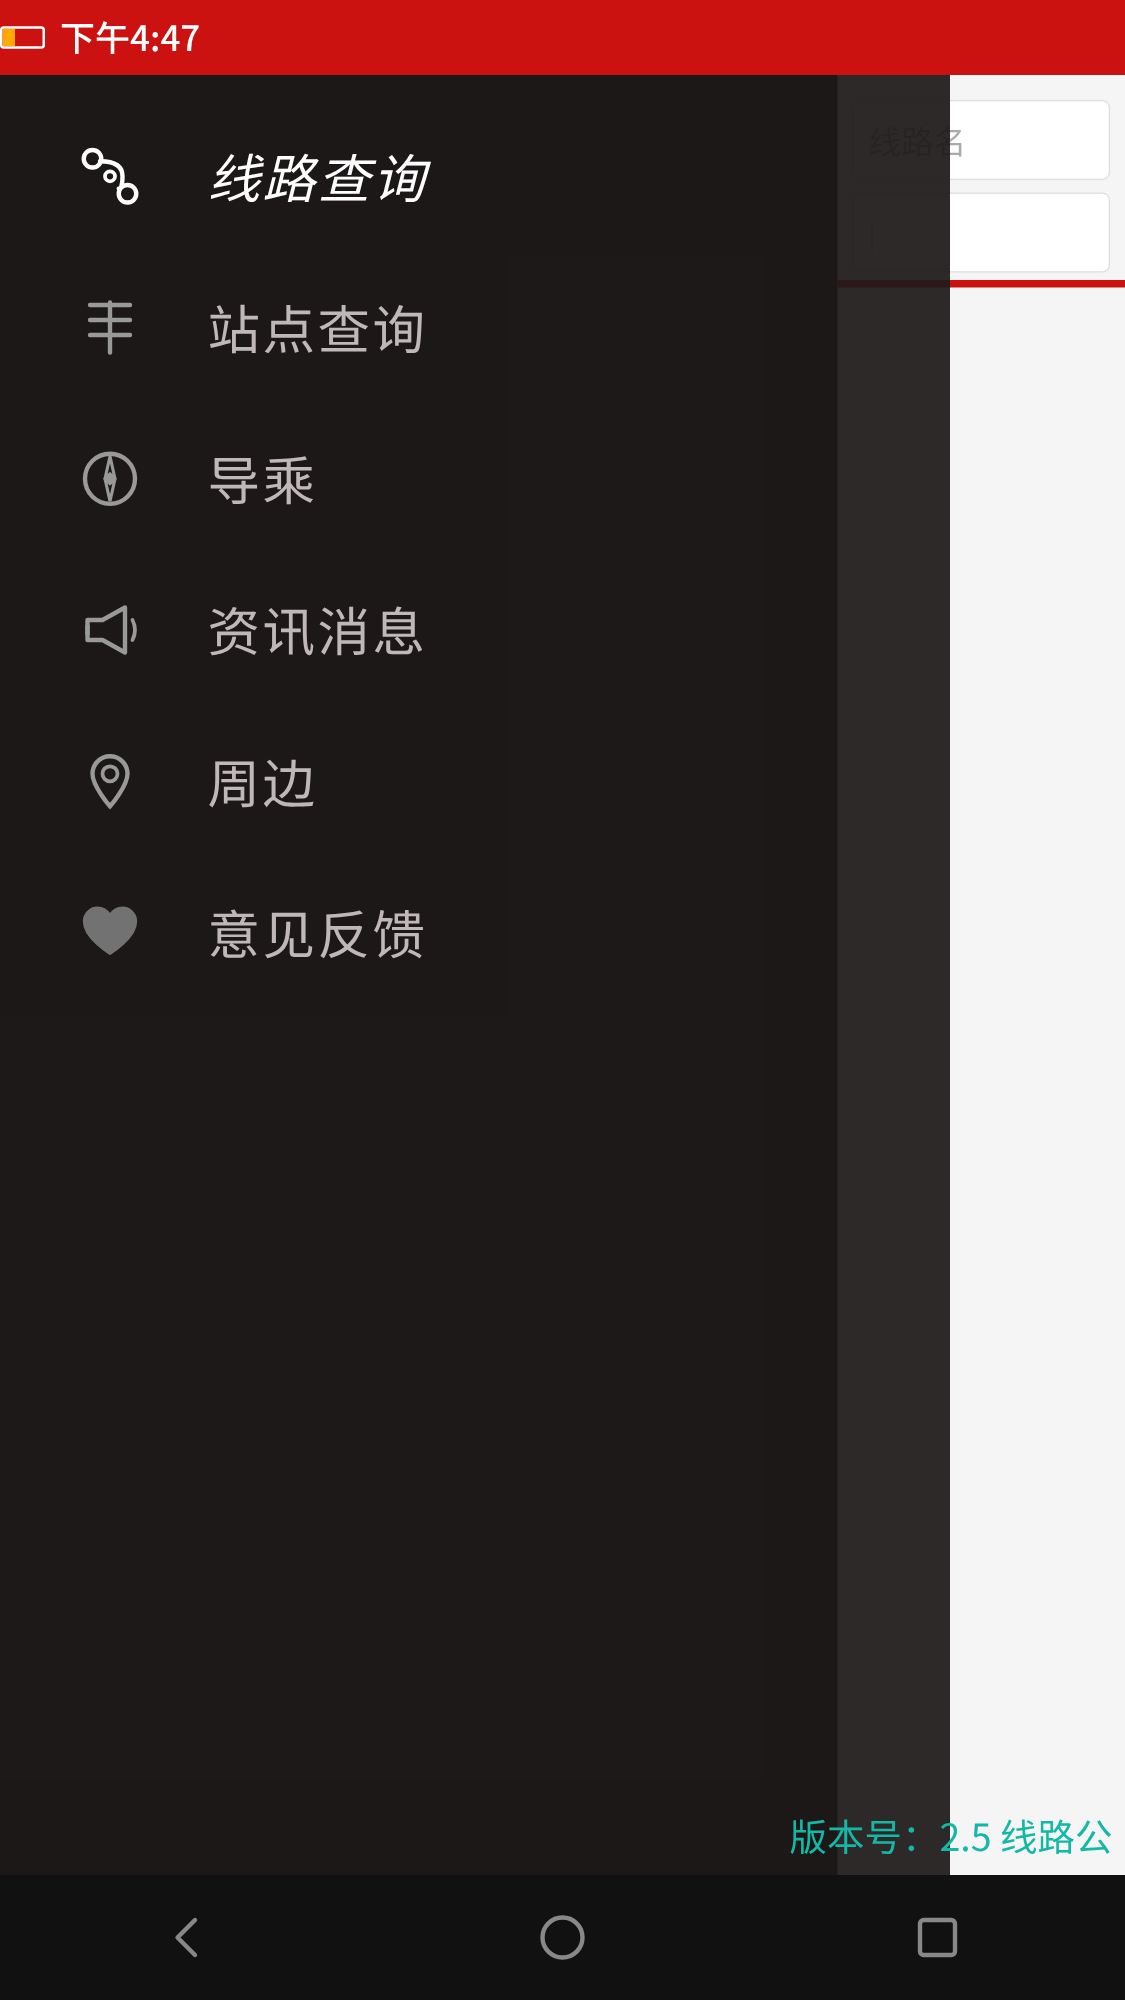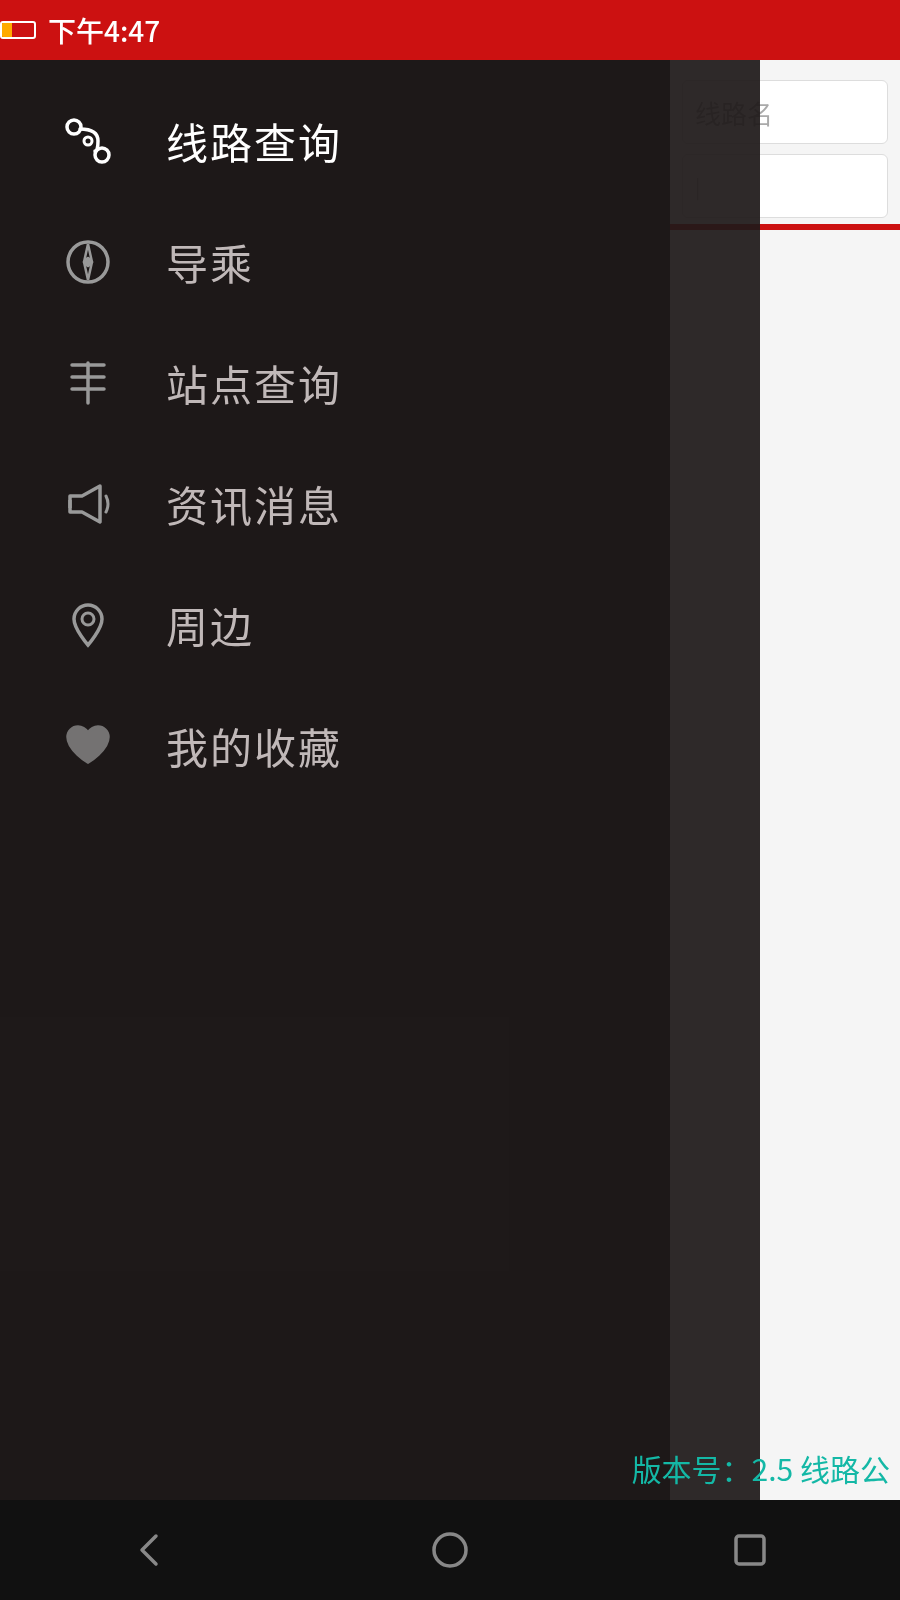--- a/index.html
+++ b/index.html
@@ -167,20 +167,21 @@
       height: 52px;
     }
     .nav-label {
       font-size: 42px;
       color: #c0b8b8;
       font-weight: 400;
       letter-spacing: 2px;
     }
     .nav-item.active .nav-label {
       color: #ffffff;
+      font-style: italic;
     }
     .nav-item.active .nav-icon svg path,
     .nav-item.active .nav-icon svg circle,
     .nav-item.active .nav-icon svg rect,
     .nav-item.active .nav-icon svg line,
     .nav-item.active .nav-icon svg polyline {
       stroke: #ffffff;
     }
 
     
@@ -266,44 +267,44 @@
           <path d="M18 14 Q36 14 36 26 Q36 36 33 36" stroke="#ffffff" stroke-width="3.5" fill="none" stroke-linecap="round"></path>
           <circle cx="26" cy="26" r="4" stroke="#ffffff" stroke-width="3" fill="none"></circle>
         </svg>
       </div>
       <span class="nav-label">线路查询</span>
     </div>
 
     <div class="nav-item">
       <div class="nav-icon">
         <svg viewBox="0 0 52 52" fill="none">
+          <line x1="26" y1="6" x2="26" y2="46" stroke="#999" stroke-width="3.5" stroke-linecap="round"></line>
+          <line x1="10" y1="20" x2="42" y2="20" stroke="#999" stroke-width="3.5" stroke-linecap="round"></line>
+          <line x1="10" y1="32" x2="42" y2="32" stroke="#999" stroke-width="3.5" stroke-linecap="round"></line>
+          <line x1="10" y1="8" x2="42" y2="8" stroke="#999" stroke-width="3.5" stroke-linecap="round"></line>
+        </svg>
+      </div>
+      <span class="nav-label">站点查询</span>
+    </div>
+
+    <div class="nav-item">
+      <div class="nav-icon">
+        <svg viewBox="0 0 52 52" fill="none">
           <circle cx="26" cy="26" r="20" stroke="#999" stroke-width="3.5"></circle>
           <circle cx="26" cy="26" r="3" fill="#999"></circle>
           <polyline points="26,8 30,26 26,22 22,26 26,8" stroke="#999" stroke-width="2.5" fill="none" stroke-linejoin="round"></polyline>
           <polyline points="26,44 22,26 26,30 30,26 26,44" stroke="#999" stroke-width="2.5" fill="none" stroke-linejoin="round"></polyline>
         </svg>
       </div>
       <span class="nav-label">导乘</span>
     </div>
 
     <div class="nav-item">
       <div class="nav-icon">
         <svg viewBox="0 0 52 52" fill="none">
-          <line x1="26" y1="6" x2="26" y2="46" stroke="#999" stroke-width="3.5" stroke-linecap="round"></line>
-          <line x1="10" y1="20" x2="42" y2="20" stroke="#999" stroke-width="3.5" stroke-linecap="round"></line>
-          <line x1="10" y1="32" x2="42" y2="32" stroke="#999" stroke-width="3.5" stroke-linecap="round"></line>
-          <line x1="10" y1="8" x2="42" y2="8" stroke="#999" stroke-width="3.5" stroke-linecap="round"></line>
-        </svg>
-      </div>
-      <span class="nav-label">站点查询</span>
-    </div>
-
-    <div class="nav-item">
-      <div class="nav-icon">
-        <svg viewBox="0 0 52 52" fill="none">
           <polygon points="8,18 8,34 20,34 38,44 38,8 20,18" stroke="#999" stroke-width="3.5" fill="none" stroke-linejoin="round"></polygon>
           <line x1="8" y1="22" x2="8" y2="30" stroke="#999" stroke-width="3.5"></line>
           <path d="M44 18 Q48 26 44 34" stroke="#999" stroke-width="3" fill="none" stroke-linecap="round"></path>
         </svg>
       </div>
       <span class="nav-label">资讯消息</span>
     </div>
 
     <div class="nav-item">
       <div class="nav-icon">
@@ -314,21 +315,21 @@
       </div>
       <span class="nav-label">周边</span>
     </div>
 
     <div class="nav-item">
       <div class="nav-icon">
         <svg viewBox="0 0 52 52" fill="none">
           <path d="M26 42C26 42 6 30 6 17C6 11.5 10.5 7 16 7C20 7 23.5 9.5 26 13C28.5 9.5 32 7 36 7C41.5 7 46 11.5 46 17C46 30 26 42 26 42Z" stroke="#999" stroke-width="3.5" fill="#999" opacity="0.7"></path>
         </svg>
       </div>
-      <span class="nav-label">我的收藏</span>
+      <span class="nav-label">意见反馈</span>
     </div>
 
 
 
   </nav>
 </div>
 
 <div class="version-bar">
   <span class="version-text">
     <span>版本号：2.5</span>

